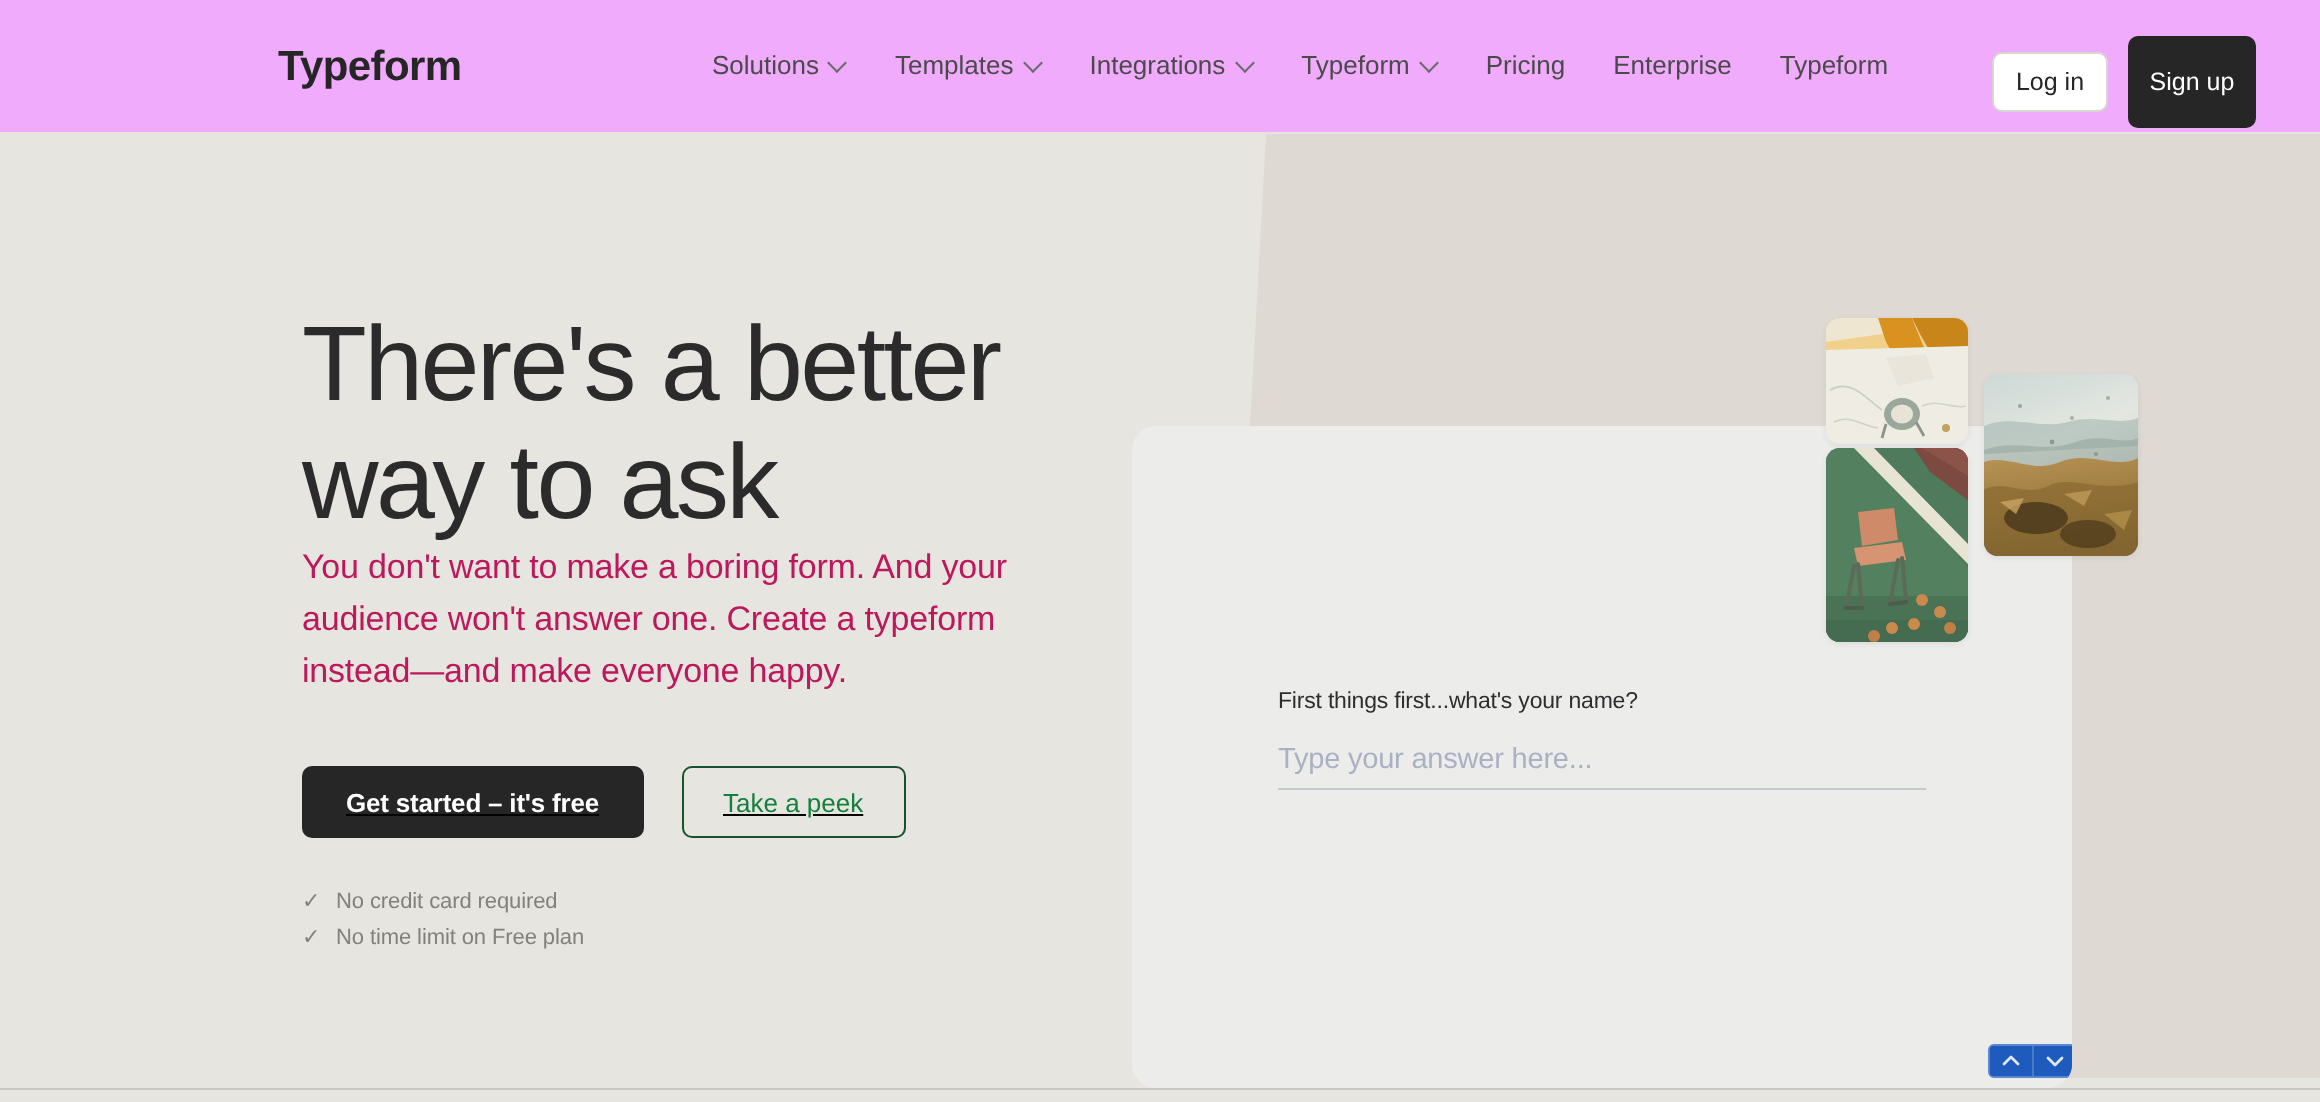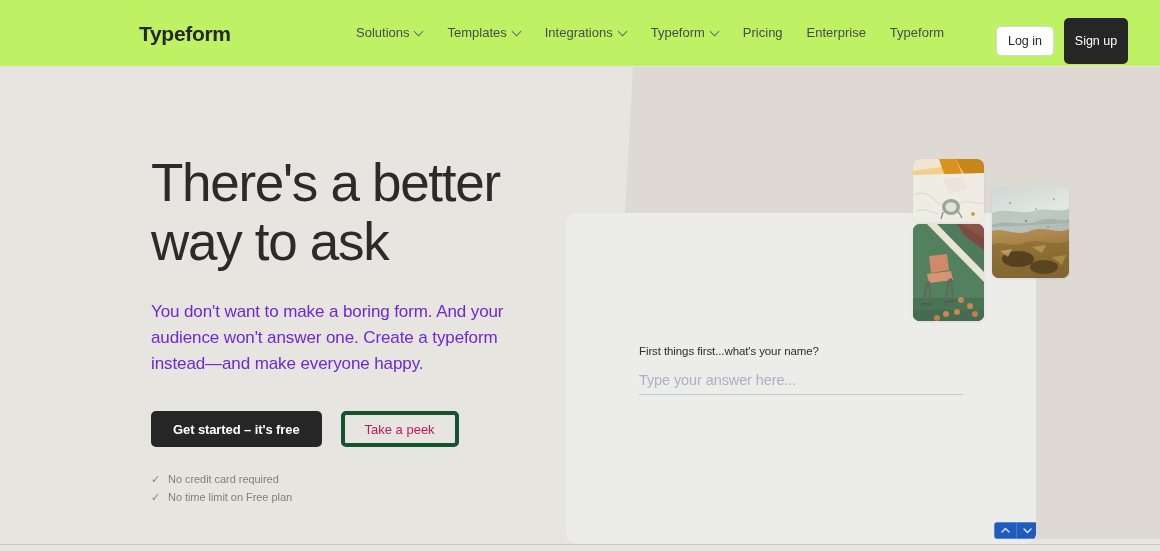--- a/index.html
+++ b/index.html
@@ -15,21 +15,21 @@
     background: #e7e5e0;
     position: relative;
   }
 
   
   .header {
     position: absolute;
     top: 0; left: 0;
     width: 1160px;
     height: 67px;
-    background: #bef264;
+    background: #f0abfc;
     display: flex;
     align-items: center;
     z-index: 50;
     border-bottom: 1px solid #e6e4e0;
   }
 
   .logo {
     position: absolute;
     left: 139px;
     top: 20px;
@@ -161,33 +161,33 @@
 
   .headline {
     font-size: 53px;
     line-height: 59px;
     font-weight: 400;
     color: #2b2b2b;
     letter-spacing: -1.3px;
   }
 
   .subcopy {
-    margin-top: 28px;
     font-size: 17px;
     line-height: 26px;
-    color: #6d28d9;
+    color: #be185d;
     letter-spacing: -0.1px;
     width: 370px;
   }
 
   .cta-row {
     margin-top: 34px;
     display: flex;
     align-items: center;
     gap: 19px;
+    text-decoration: underline;
   }
 
   .btn-primary {
     height: 36px;
     padding: 0 22px;
     background: #262627;
     color: #ffffff;
     border: none;
     border-radius: 5px;
     font-size: 13px;
@@ -197,22 +197,22 @@
     display: flex;
     align-items: center;
     justify-content: center;
     letter-spacing: -0.1px;
   }
 
   .btn-secondary {
     height: 36px;
     padding: 0 20px;
     background: transparent;
-    color: #be185d;
-    border: 4px solid #14532d;
+    color: #15803d;
+    border: 1px solid #14532d;
     border-radius: 5px;
     font-size: 13px;
     font-family: "Liberation Sans", sans-serif;
     cursor: pointer;
     display: flex;
     align-items: center;
     justify-content: center;
   }
 
   .perks {

